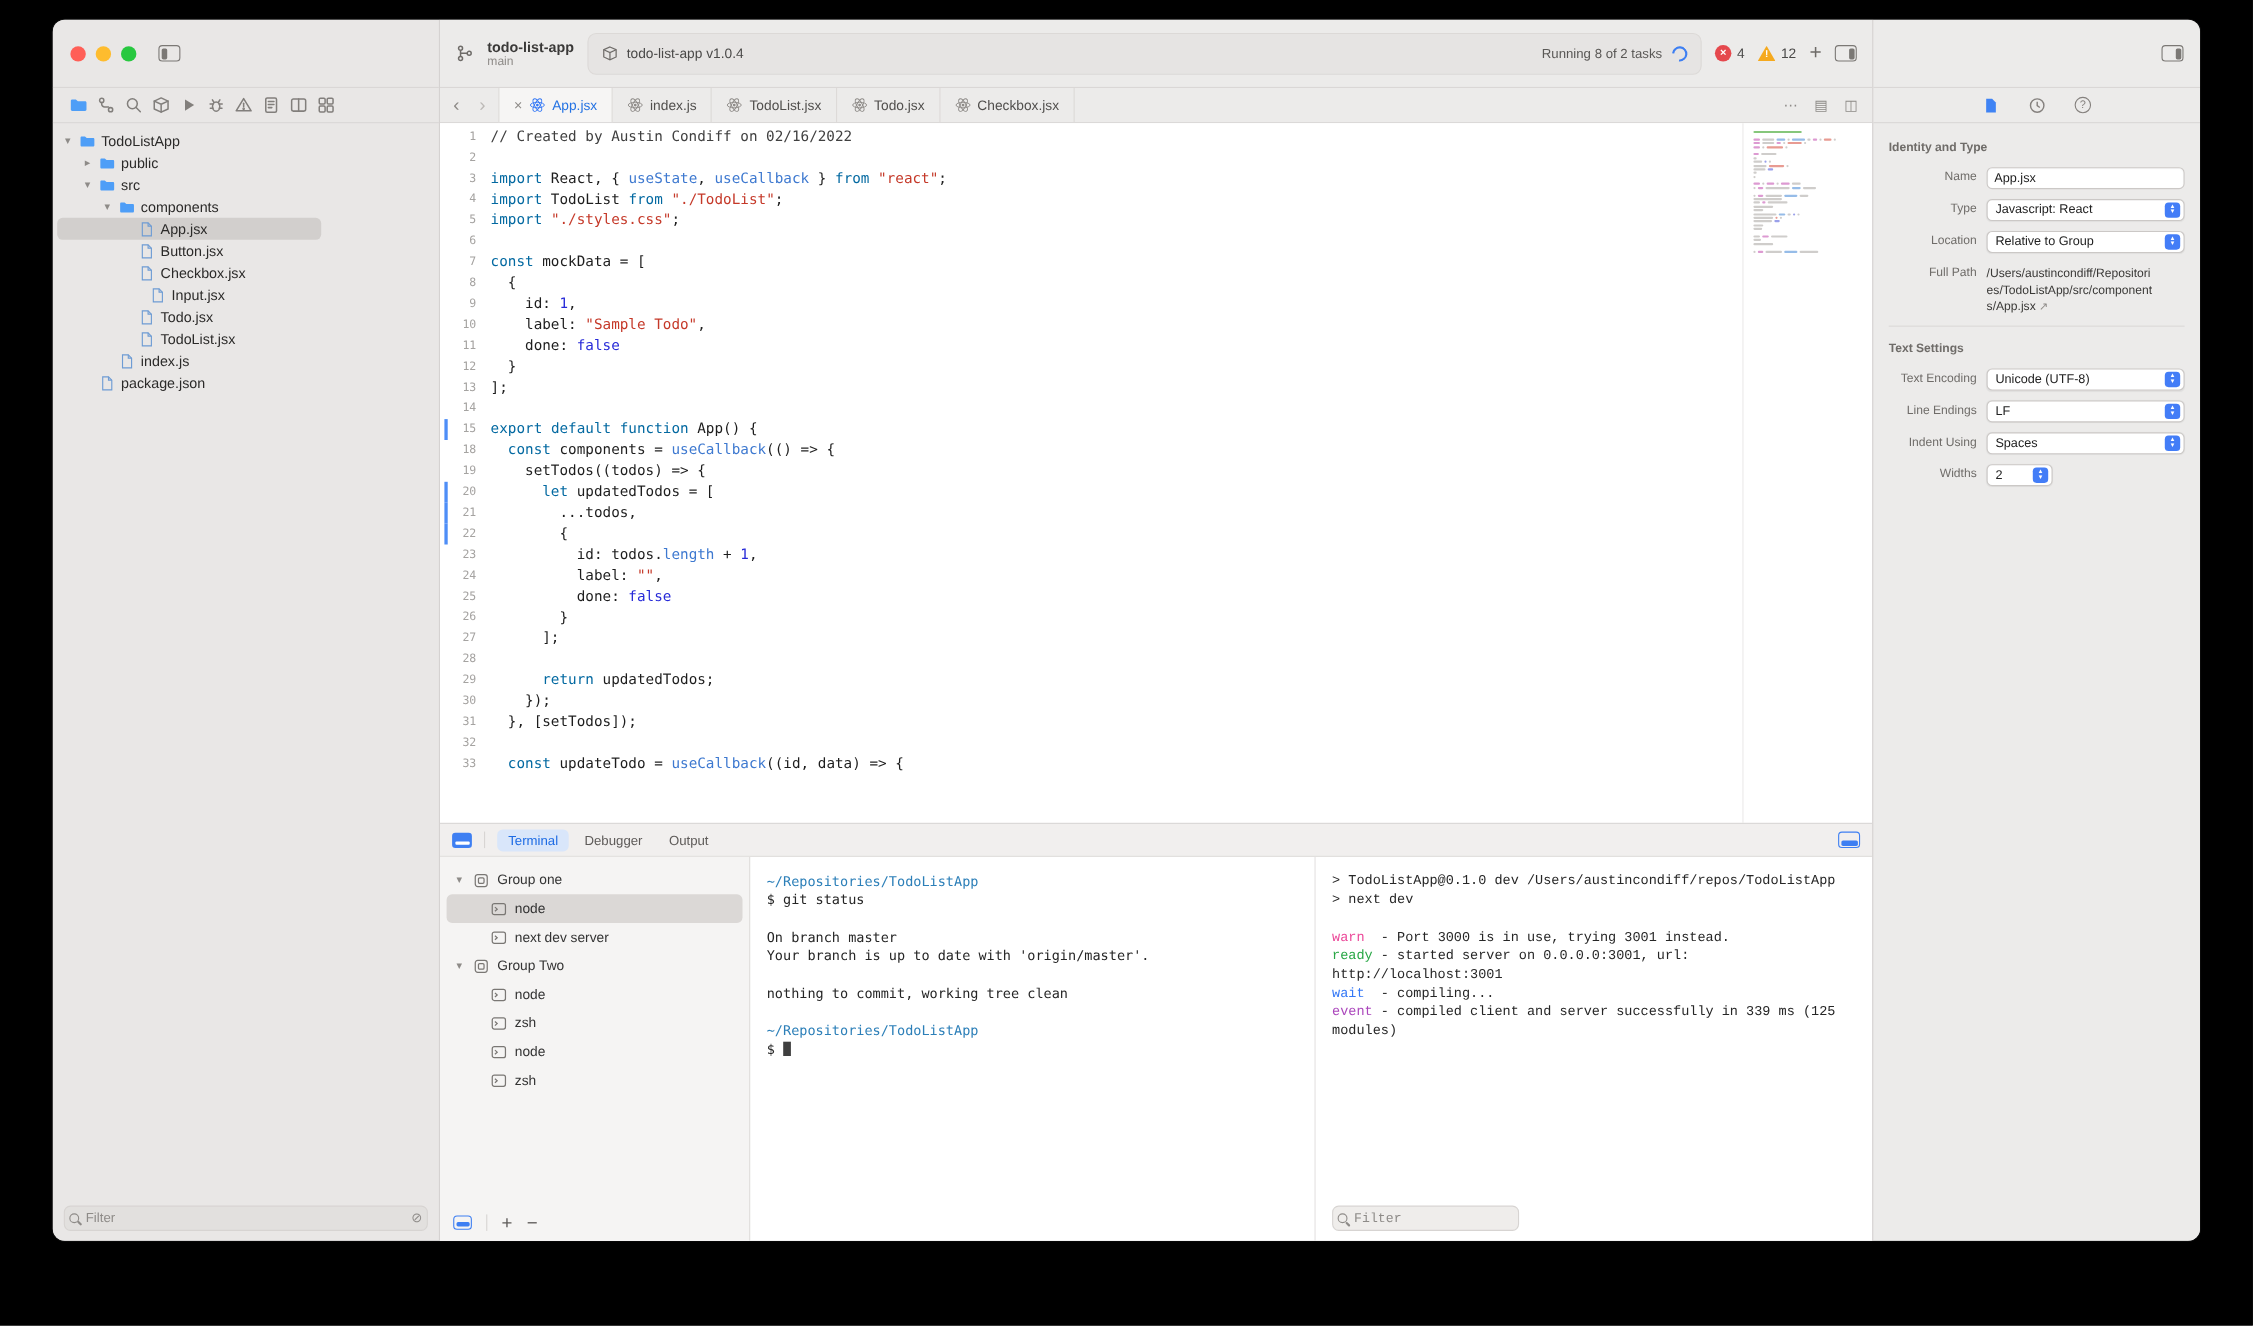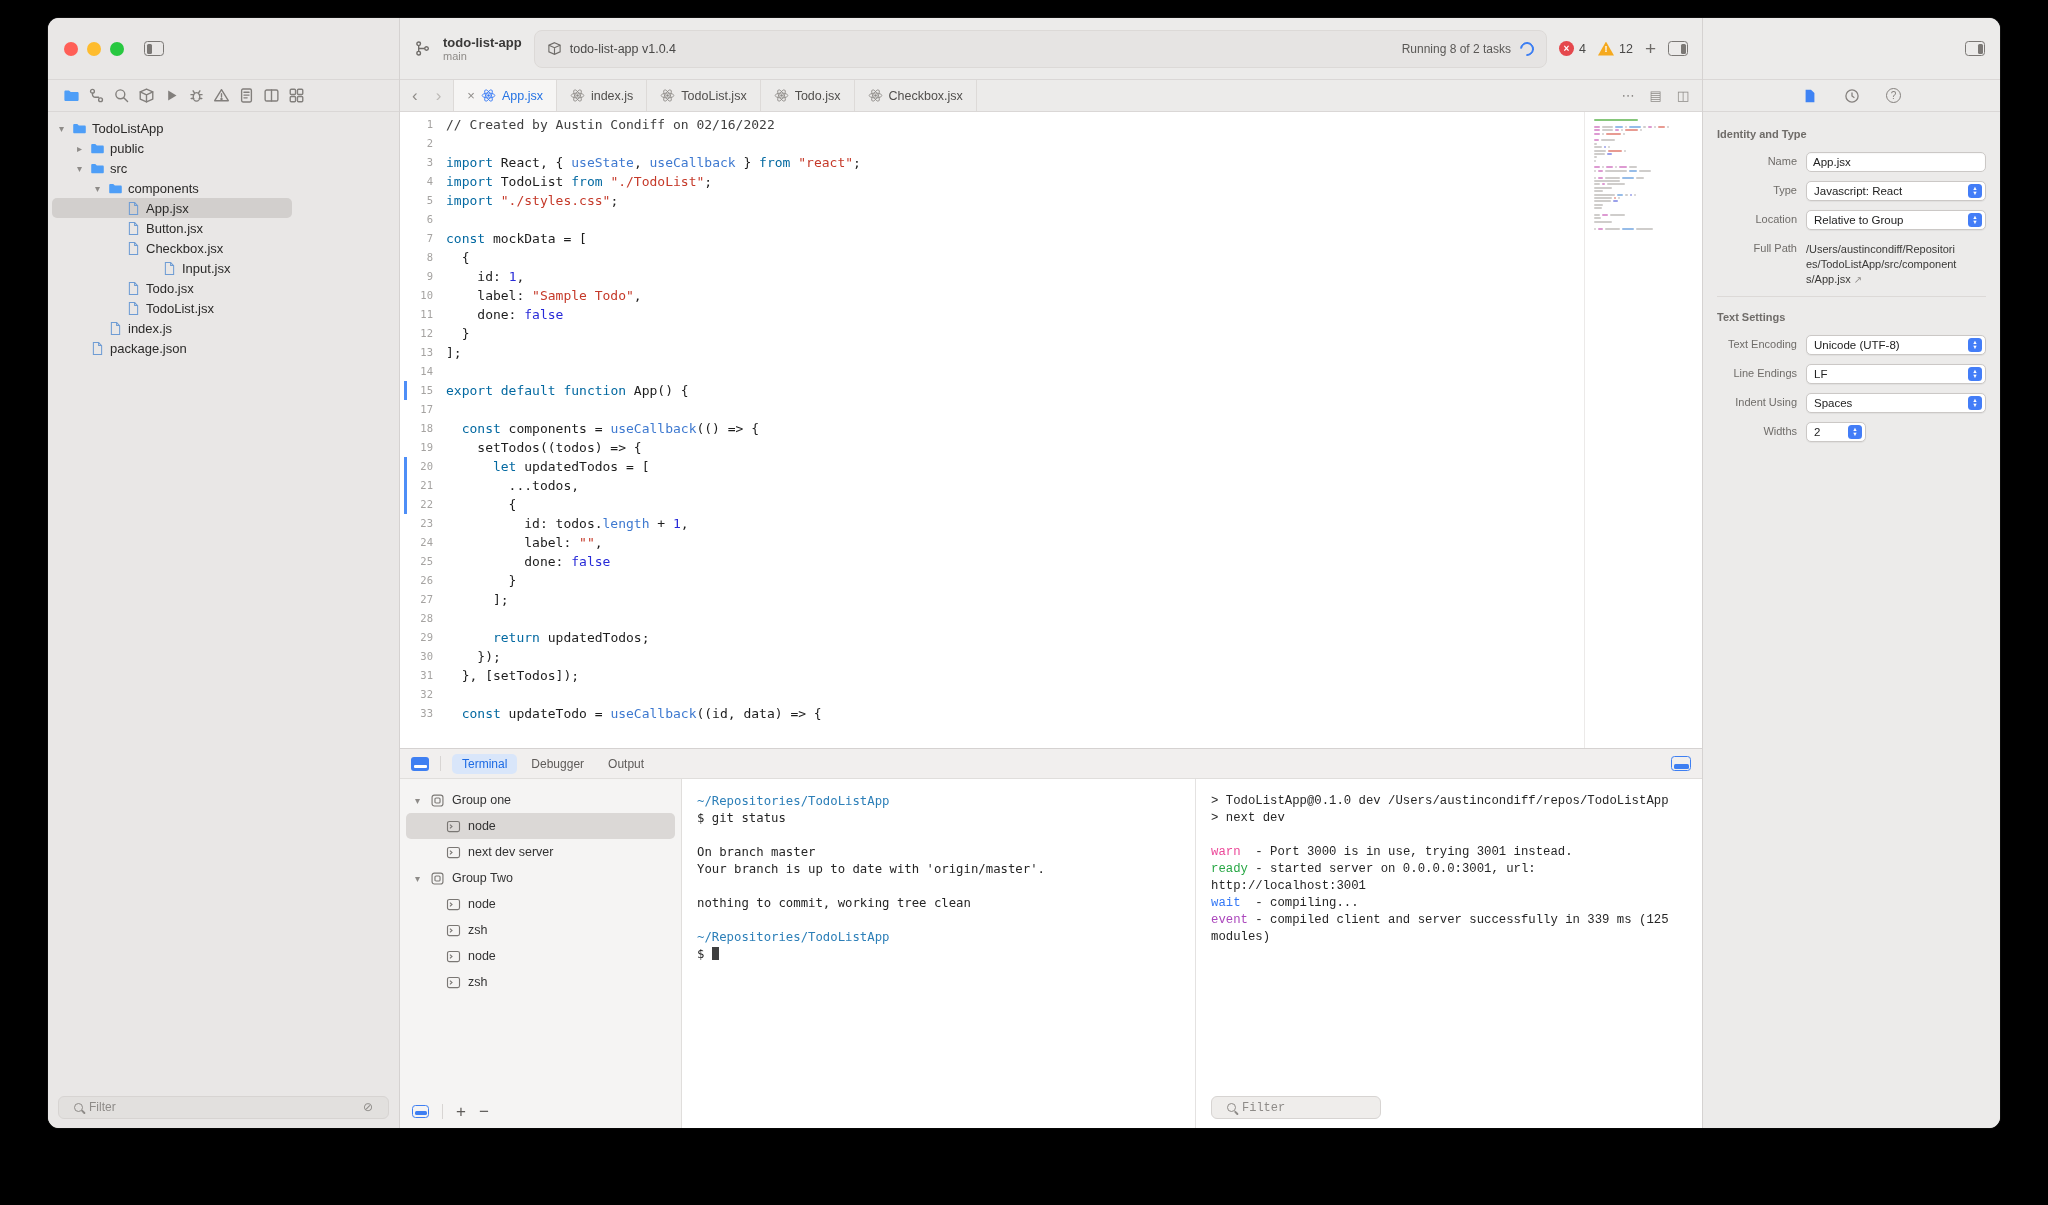--- a/index.html
+++ b/index.html
@@ -25,21 +25,21 @@
   .nav-strip .nav-ic { width:17px; height:17px; display:flex; }
   .nav-strip svg { width:17px; height:17px; }
   .file-tree { flex:1; min-height:0; overflow:hidden; padding-top:6px; font-size:13px; color:#2B2A29; }
   .tree-row { height:20px; display:flex; align-items:center; gap:5px; position:relative; }
   .tree-row > * { position:relative; z-index:1; }
   .tree-row.selected::before { content:""; position:absolute; left:4px; top:0; height:20px; width:240px; background:#D2CFCD; border-radius:5px; z-index:0; }
   .tree-row .chev { width:11px; flex:none; text-align:center; font-size:10px; color:#8E8B88; }
   .tree-row svg { width:15px; height:15px; flex:none; }
   .tree-label { white-space:nowrap; }
   .sidebar-footer { flex:none; height:34px; display:flex; align-items:center; padding:0 10px 8px; }
-  .filter-box { display:flex; align-items:center; gap:6px; background:#E2E0DE; border:1px solid #D7D4D2; border-radius:6px; height:23px; padding:0 15px; flex:1; min-width:0; }
+  .filter-box { display:flex; align-items:center; gap:6px; background:#E2E0DE; border:1px solid #D7D4D2; border-radius:6px; height:23px; padding:0 4px; flex:1; min-width:0; }
   .filter-box input { flex:1; min-width:0; border:none; outline:none; background:transparent; font-size:12px; color:#333; font-family:inherit; }
   .filter-box input::placeholder { color:#8E8B88; }
   .mag { width:9px; height:9px; border:1.5px solid #8E8B88; border-radius:50%; position:relative; flex:none; }
   .mag::after { content:""; position:absolute; width:5px; height:1.5px; background:#8E8B88; transform:rotate(45deg); right:-4px; bottom:-2px; border-radius:1px; }
   .filter-clear { color:#8E8B88; font-size:12px; flex:none; }
 
   
   .main { flex:1; min-width:0; display:flex; flex-direction:column; background:#fff; }
   .toolbar { flex:none; height:62px; display:flex; align-items:center; gap:12px; padding:0 14px; background:#ECEBEA; border-bottom:1px solid #DAD7D6; }
   .branch-ic { width:17px; height:17px; flex:none; }
@@ -263,21 +263,21 @@
         <div class="tree-row" style="padding-left: 62px;">
           <span class="chev"></span>
           <span style="display: flex;">
             <svg viewBox="0 0 16 16" fill="none" stroke="#6E9CD4" stroke-width="1.1">
               <path d="M3.6 1.7h5.6l3.2 3.2v9.4H3.6z"></path>
               <path d="M9.2 1.7v3.2h3.2"></path>
             </svg>
           </span>
           <span class="tree-label">Checkbox.jsx</span>
         </div>
-        <div class="tree-row" style="padding-left: 98px; align-items: center;">
+        <div class="tree-row" style="padding-left: 72px; align-items: center;">
           <span class="chev"></span>
           <span style="display: flex;">
             <svg viewBox="0 0 16 16" fill="none" stroke="#6E9CD4" stroke-width="1.1">
               <path d="M3.6 1.7h5.6l3.2 3.2v9.4H3.6z"></path>
               <path d="M9.2 1.7v3.2h3.2"></path>
             </svg>
           </span>
           <span class="tree-label">Input.jsx</span>
         </div>
         <div class="tree-row" style="padding-left: 62px;">
@@ -492,24 +492,20 @@
             <span class="gutter">13</span>
             <span class="code-text"><span>];</span></span>
           </div>
           <div class="code-line">
             <span class="gutter">14</span>
             <span class="code-text"></span>
           </div>
           <div class="code-line">
             <span class="gutter chg">15</span>
             <span class="code-text"><span class="tk-kw">export</span><span> </span><span class="tk-kw">default</span><span> </span><span class="tk-kw">function</span><span> App() {</span></span>
-          </div>
-          <div class="code-line">
-            <span class="gutter">17</span>
-            <span class="code-text"></span>
           </div>
           <div class="code-line">
             <span class="gutter">18</span>
             <span class="code-text"><span>  </span><span class="tk-kw">const</span><span> components = </span><span class="tk-fn">useCallback</span><span>(() =&gt; {</span></span>
           </div>
           <div class="code-line">
             <span class="gutter">19</span>
             <span class="code-text"><span>    setTodos((todos) =&gt; {</span></span>
           </div>
           <div class="code-line">

